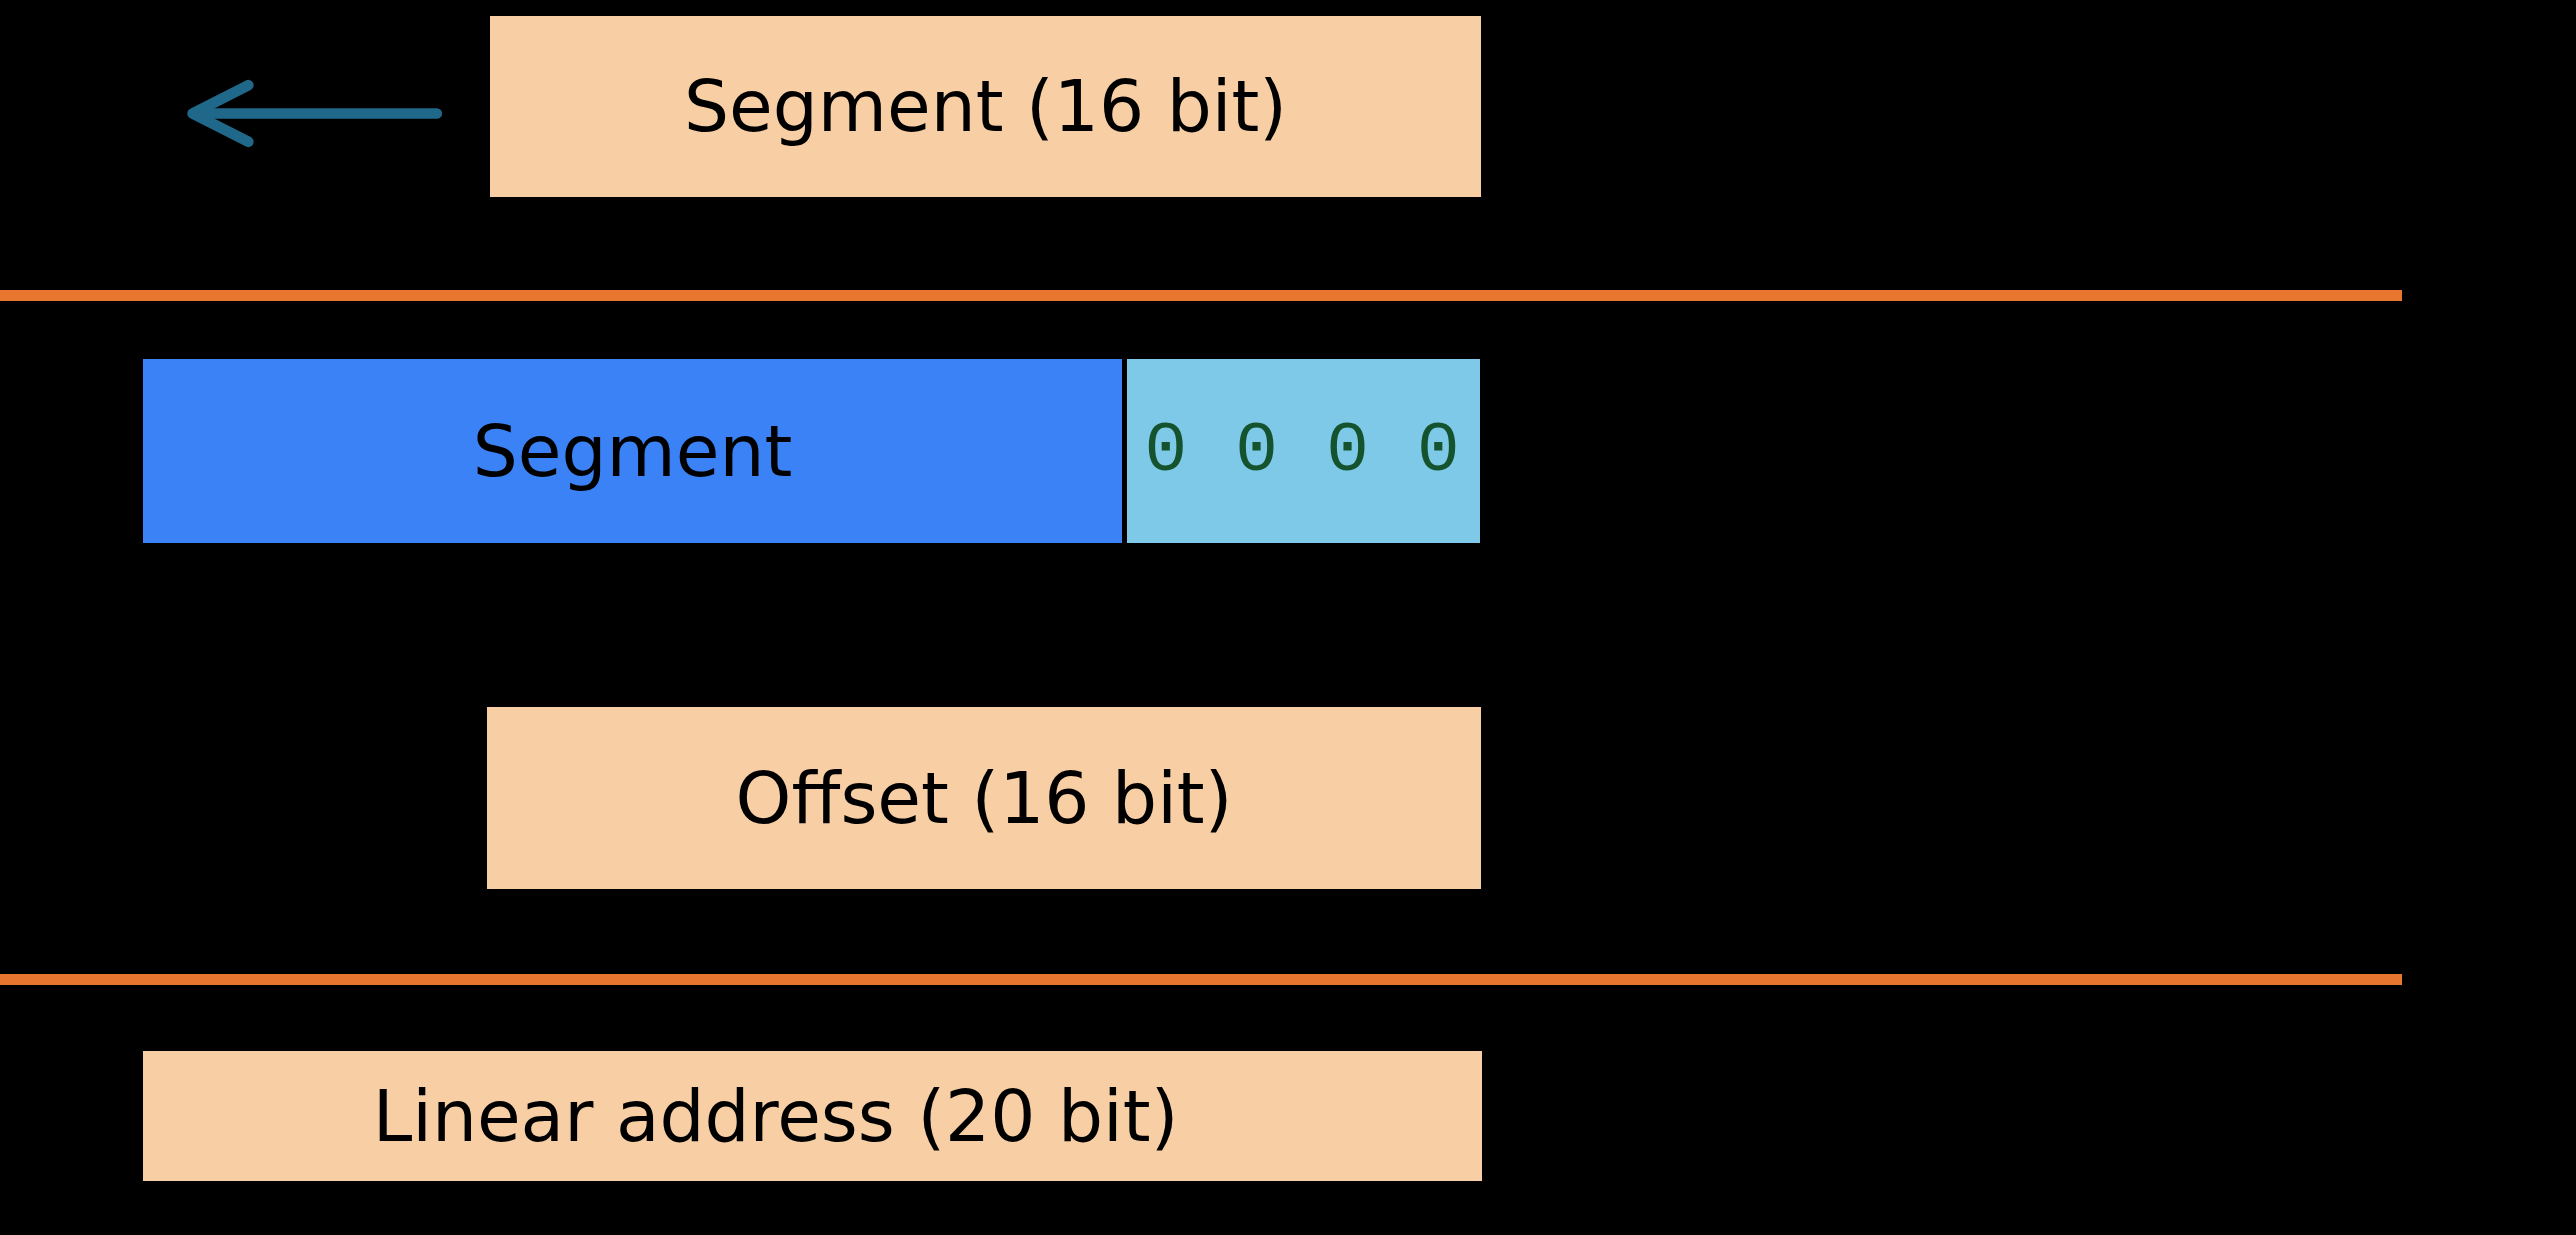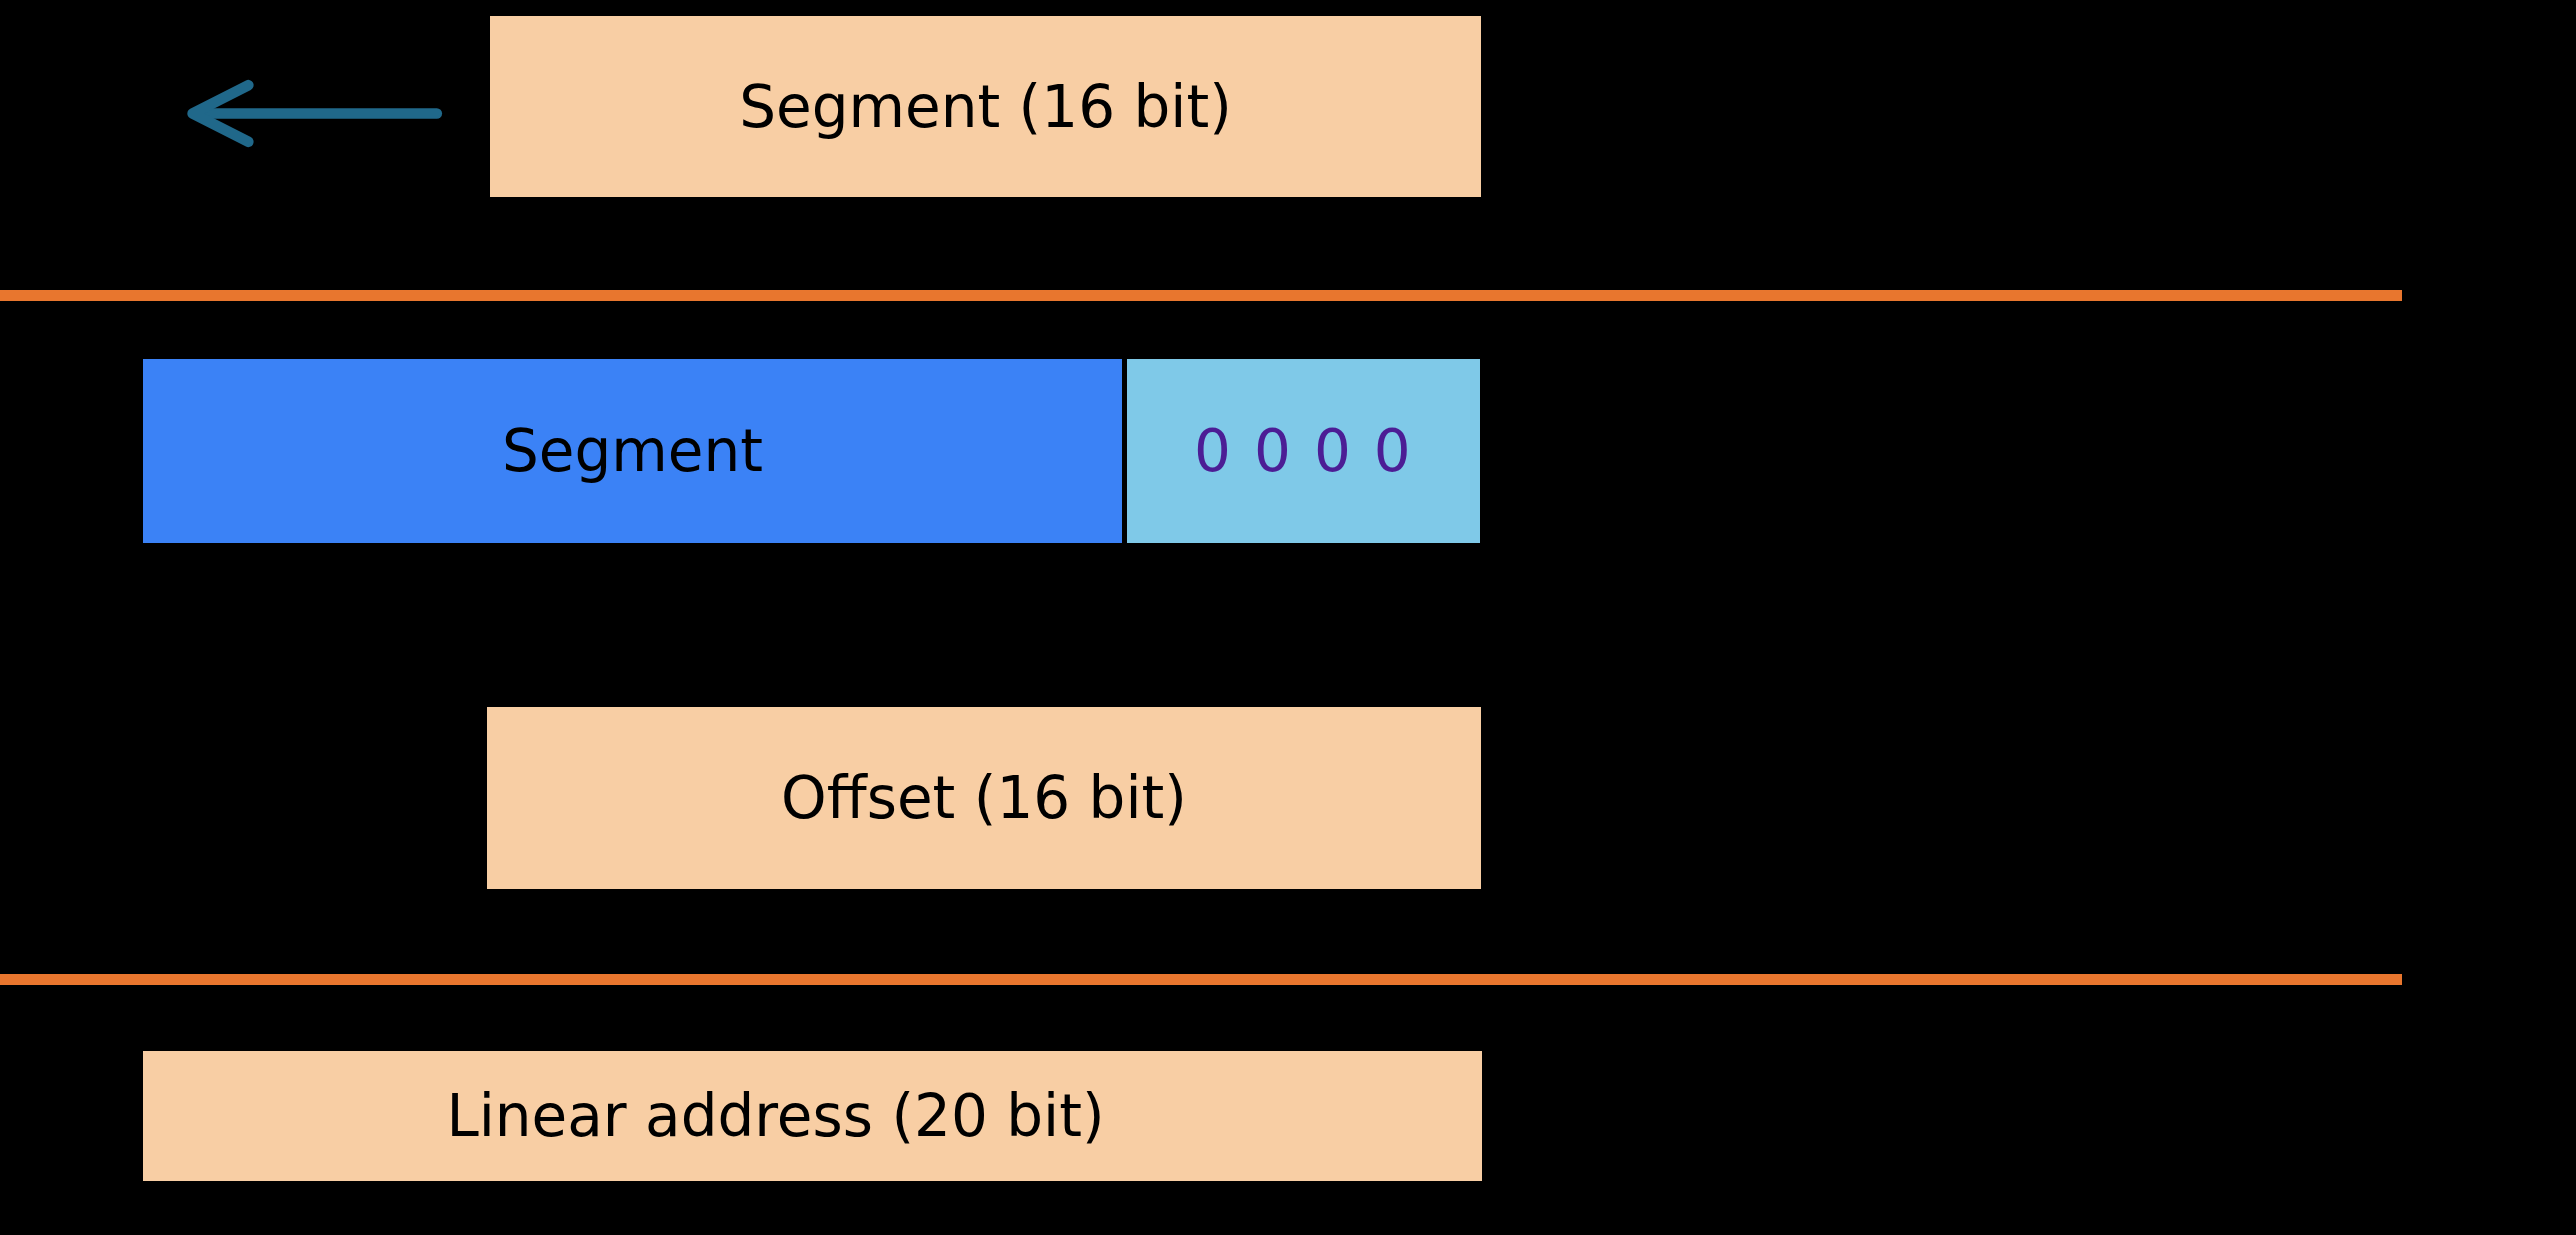--- a/index.html
+++ b/index.html
@@ -15,21 +15,21 @@
   .canvas {
     position: relative;
     width: 2576px;
     height: 1235px;
   }
   .box {
     position: absolute;
     display: flex;
     align-items: center;
     justify-content: center;
-    font-size: 58px;
+    font-size: 71px;
     line-height: 1;
     white-space: nowrap;
     box-sizing: border-box;
   }
   .divider {
     position: absolute;
     left: 0;
     height: 10.6px;
   }
   .arrow-svg {
@@ -63,21 +63,21 @@
     <span style="color: rgb(0, 0, 0);">Segment (16 bit)</span>
   </div>
 
   <div class="divider divider-top" style="background-color: rgb(232, 118, 46);"></div>
 
   <div class="box box-segment-shift" style="background-color: #3b82f6;">
     <span style="color: rgb(0, 0, 0);">Segment</span>
   </div>
 
   <div class="box box-zeros" style="background-color: rgb(127, 201, 232);">
-    <span style="color: #4c1d95;">0 0 0 0</span>
+    <span style="color: #14532d; font-family: Liberation Mono, monospace;">0 0 0 0</span>
   </div>
 
   <div class="box box-offset" style="background-color: rgb(248, 206, 164); text-align: right;">
     <span style="color: rgb(0, 0, 0);">Offset (16 bit)</span>
   </div>
 
   <div class="divider divider-bottom" style="background-color: rgb(232, 118, 46);"></div>
 
   <div class="box box-linear" style="background-color: rgb(248, 206, 164);">
     <span style="color: rgb(0, 0, 0);">Linear address (20 bit)</span>

